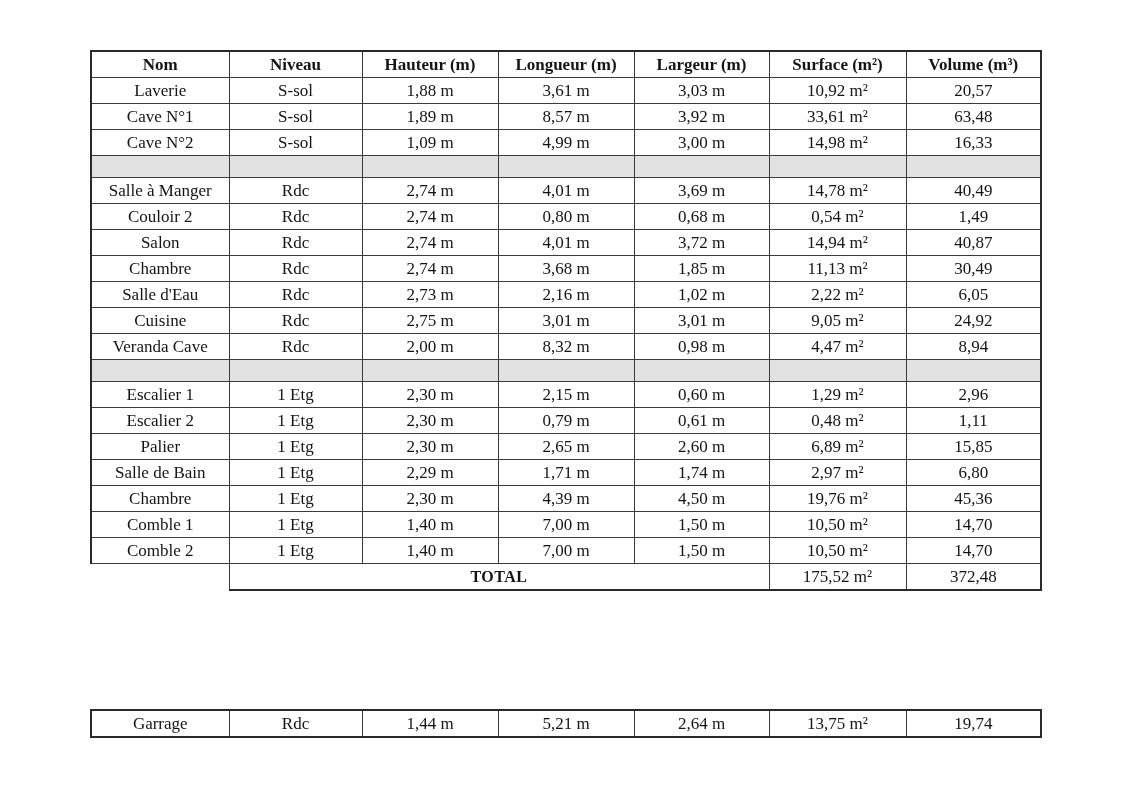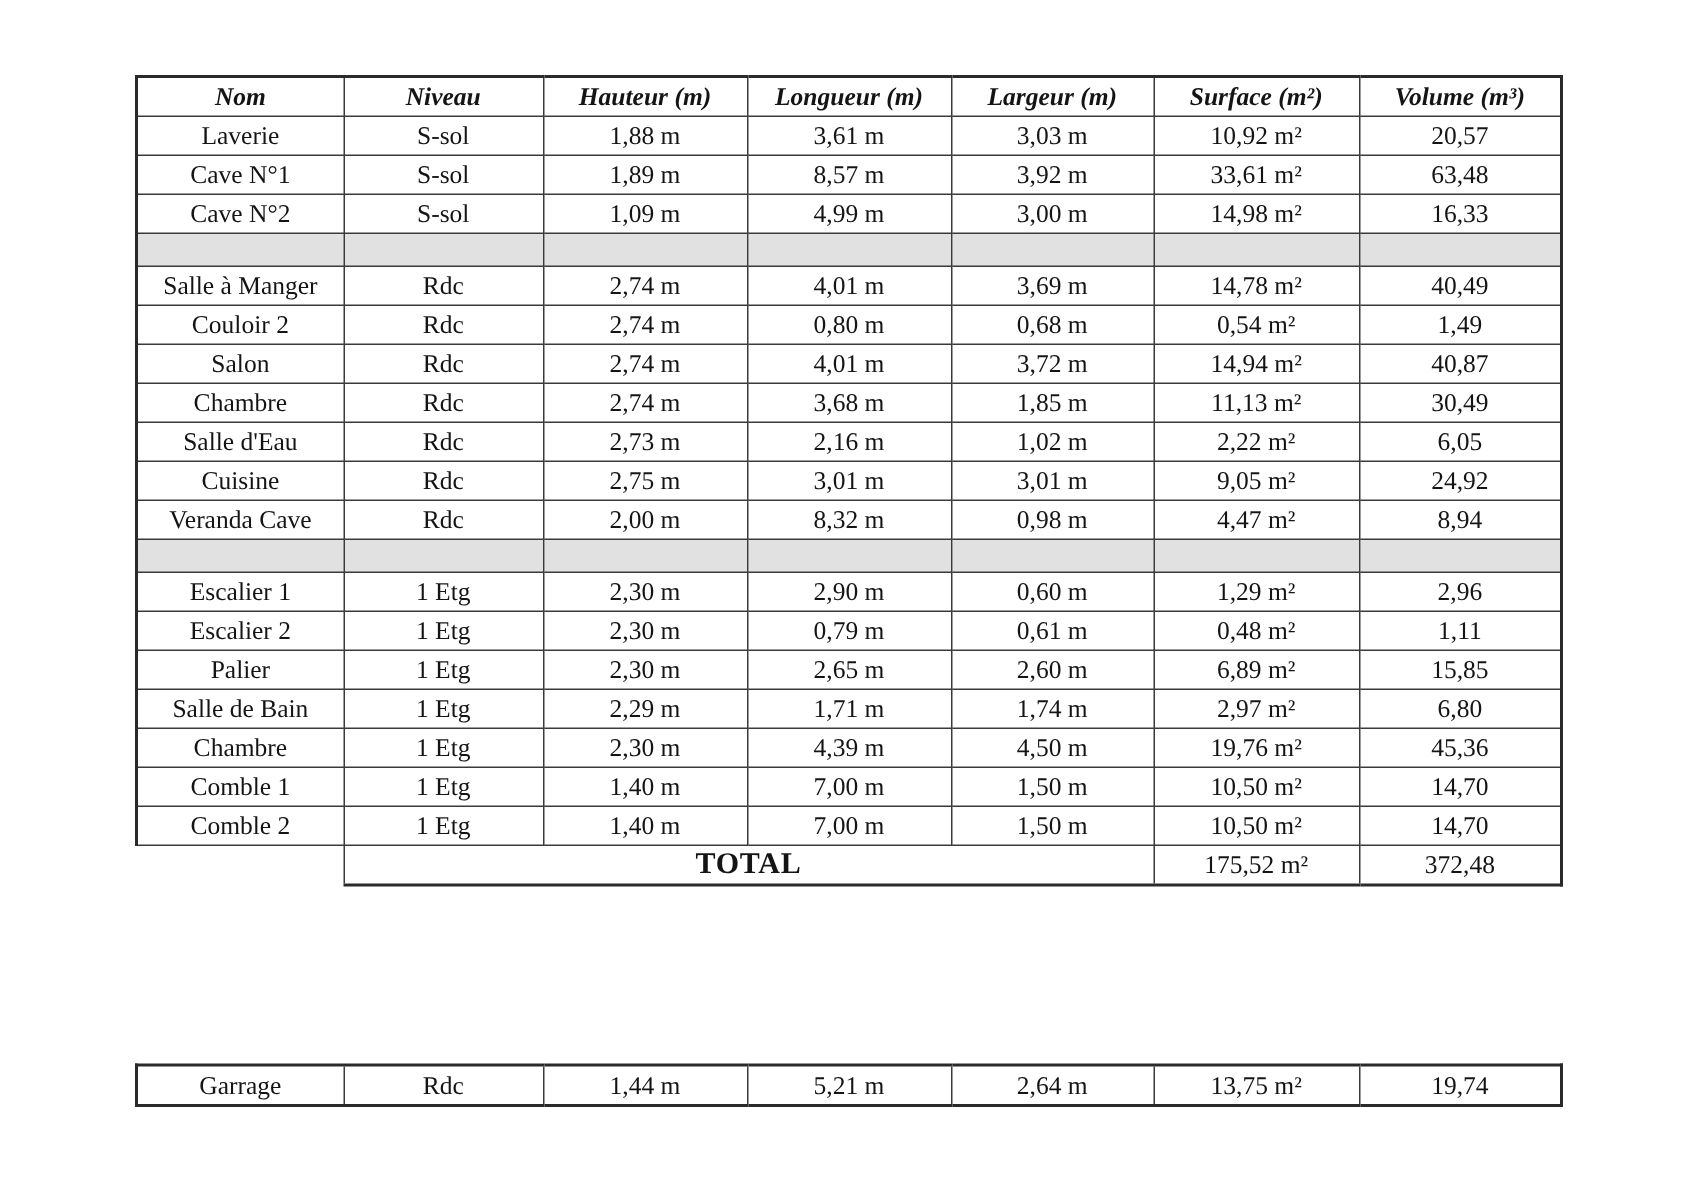--- a/index.html
+++ b/index.html
@@ -29,25 +29,25 @@
     padding: 1px 3px;
     height: 23px;
     overflow: hidden;
   }
   
   table.doc-table tr:first-child td { border-top: 2px solid #2a2a2a; }
   table.doc-table td:first-child    { border-left: 2px solid #2a2a2a; }
   table.doc-table td:last-child     { border-right: 2px solid #2a2a2a; }
   table.doc-table tr:last-child td  { border-bottom: 2px solid #2a2a2a; }
 
-  td.hcell { font-weight: bold; font-style: italic; }
+  td.hcell { font-weight: bold; }
   tr.sep td { background: #e1e1e1; height: 19px; }
   td.col0 { white-space: pre-line; }
 
-  td.total-label   { font-weight: bold; font-size: 20px; letter-spacing: 0.5px; }
+  td.total-label   { font-weight: bold; font-size: 16px; letter-spacing: 0.5px; }
   td.total-surface { font-weight: normal; }
   
   table.doc-table tr:last-child td.empty { border: none; background: #fff; }
 </style>
 </head>
 <body>
 
 <div class="page">
 
   <div class="main-table-wrap">
@@ -176,21 +176,21 @@
             <td class="col2"></td>
             <td class="col3"></td>
             <td class="col4"></td>
             <td class="col5"></td>
             <td class="col6"></td>
           </tr>
           <tr>
             <td class="col0">Escalier 1</td>
             <td class="col1">1 Etg</td>
             <td class="col2">2,30 m</td>
-            <td class="col3">2,90 m</td>
+            <td class="col3">2,15 m</td>
             <td class="col4">0,60 m</td>
             <td class="col5">1,29 m²</td>
             <td class="col6">2,96</td>
           </tr>
           <tr>
             <td class="col0">Escalier 2</td>
             <td class="col1">1 Etg</td>
             <td class="col2">2,30 m</td>
             <td class="col3">0,79 m</td>
             <td class="col4">0,61 m</td>

